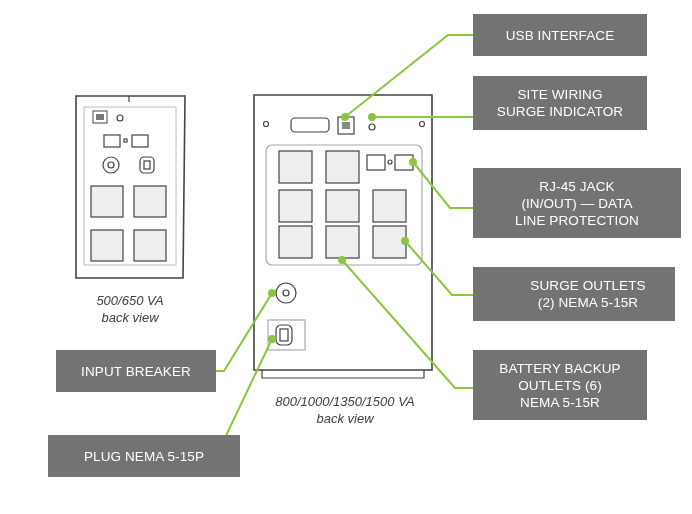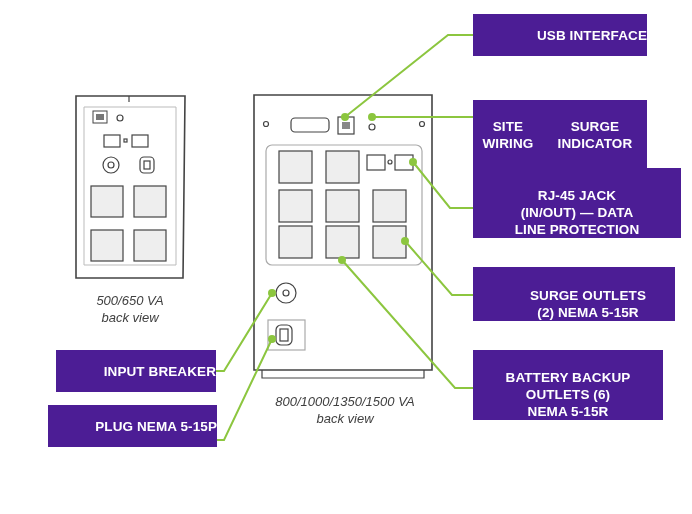--- a/index.html
+++ b/index.html
@@ -1,18 +1,18 @@
 <!DOCTYPE html>
 <html><head>
 <meta charset="utf-8">
 <style>
   html,body{margin:0;padding:0;background:#fff;}
   body{width:692px;height:514px;position:relative;overflow:hidden;font-family:"Liberation Sans",sans-serif;}
   svg{position:absolute;left:0;top:0;}
-  .lbl{position:absolute;background:#4c1d95;color:#fff;font-weight:bold;font-size:13.5px;line-height:17px;display:flex;align-items:center;justify-content:flex-end;text-align:center;letter-spacing:0.1px;}
+  .lbl{position:absolute;background:#737373;color:#fff;font-weight:normal;font-size:13.5px;line-height:17px;display:flex;align-items:center;justify-content:center;text-align:center;letter-spacing:0.1px;}
   .cap{position:absolute;color:#404040;font-style:italic;font-size:13px;text-align:center;line-height:17px;}
 </style>
 </head>
 <body>
 
 <svg width="692" height="514" viewBox="0 0 692 514">
 
   <g fill="none" stroke="#444" stroke-width="1.2">
     <path d="M76,96 L185,96 L183,278 L76,278 Z" fill="#fff" stroke-width="1.6"></path>
     <line x1="129" y1="96" x2="129" y2="102"></line>
@@ -83,42 +83,42 @@
     <polyline points="272,293 224,371 208,371" fill="none"></polyline>
       <circle cx="272" cy="293" r="3"></circle>
     <polyline points="272,339 224,440 208,440" fill="none"></polyline>
       <circle cx="272" cy="339" r="3"></circle>
   </g>
 </svg>
 
 <div class="lbl" style="left:473px;top:14px;width:174px;height:42px;">
     <span>USB INTERFACE</span>
   </div>
-<div class="lbl" style="left:473px;top:100px;width:174px;height:69px;">
+<div class="lbl" style="left:473px;top:76px;width:174px;height:54px;flex-direction:column;">
     <span>SITE WIRING</span>
     <span>SURGE INDICATOR</span>
   </div>
 <div class="lbl" style="left:473px;top:168px;width:208px;height:70px;flex-direction:column;">
     <span>RJ-45 JACK</span>
     <span>(IN/OUT) — DATA</span>
     <span>LINE PROTECTION</span>
   </div>
 <div class="lbl" style="left:473px;top:267px;width:174px;height:54px;flex-direction:column;padding-left:28px;">
     <span>SURGE OUTLETS</span>
     <span>(2) NEMA 5-15R</span>
   </div>
-<div class="lbl" style="left:473px;top:350px;width:190px;height:70px;flex-direction:column;">
+<div class="lbl" style="left:473px;top:350px;width:174px;height:70px;flex-direction:column;">
     <span>BATTERY BACKUP</span>
     <span>OUTLETS (6)</span>
     <span>NEMA 5-15R</span>
   </div>
 <div class="lbl" style="left:48px;top:350px;width:160px;height:42px;margin-left:8px;">
     <span>INPUT BREAKER</span>
   </div>
-<div class="lbl" style="left:48px;top:405px;width:169px;height:42px;">
+<div class="lbl" style="left:48px;top:435px;width:192px;height:42px;">
     <span>PLUG NEMA 5-15P</span>
   </div>
 
 <div class="cap" style="left:70px;top:292px;width:120px;">
     <div>500/650 VA</div>
     <div>back view</div>
   </div>
 <div class="cap" style="left:240px;top:393px;width:210px;text-align:center;">
     <div>800/1000/1350/1500 VA</div>
     <div>back view</div>

